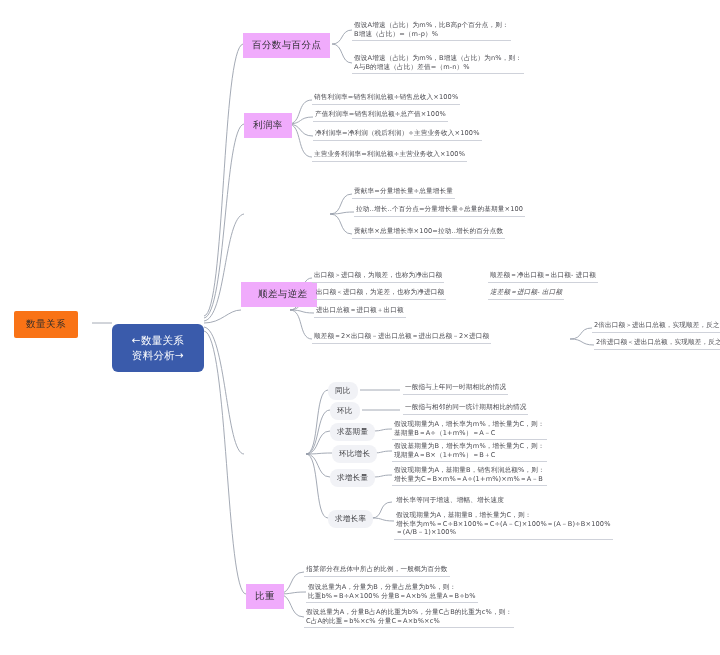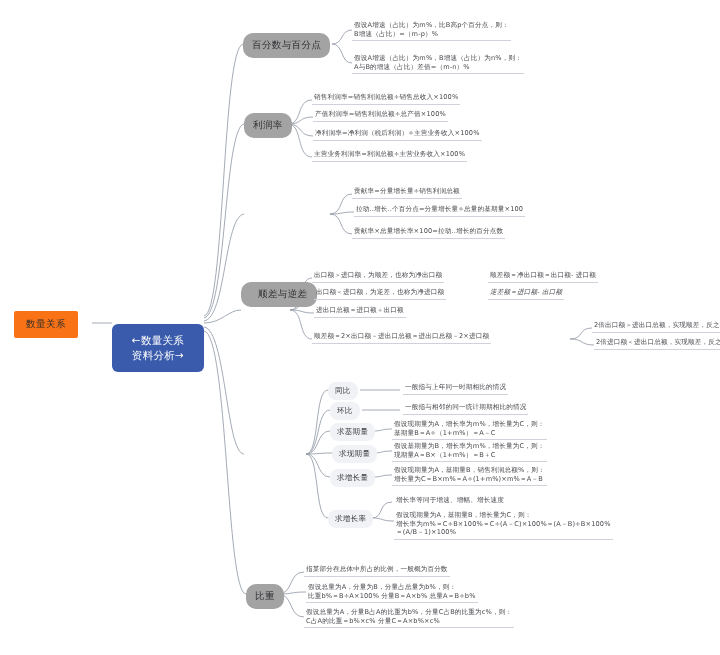--- a/index.html
+++ b/index.html
@@ -38,25 +38,25 @@
     padding:9px 12px;
     border-radius:6px;
     text-align:center;
     letter-spacing:.3px;
     margin-top:24px;
   }
   .central span{display:block;}
 
   
   .topic{
-    background:#a3a3a3;
+    background:#f0abfc;
     color:#2f2f33;
     font-size:9.5px;
     padding:6px 9px;
-    border-radius:10px;
+    border-radius:0;
     letter-spacing:.4px;
   }
 
   
   .subchip{
     background:#f1f2f6;
     color:#3a3a3e;
     font-size:7.5px;
     padding:4px 7px;
     border-radius:8px;
@@ -158,21 +158,21 @@
     <span class="l">产值利润率=销售利润总额÷总产值×100%</span>
   </div>
   <div class="node leaf" style="left:313px;top:129px;">
     <span class="l">净利润率=净利润（税后利润）÷主营业务收入×100%</span>
   </div>
   <div class="node leaf" style="left:312px;top:150px;">
     <span class="l">主营业务利润率=利润总额÷主营业务收入×100%</span>
   </div>
 
   <div class="node leaf" style="left:352px;top:187px;">
-    <span class="l">贡献率=分量增长量÷销售利润总额</span>
+    <span class="l">贡献率=分量增长量÷总量增长量</span>
   </div>
   <div class="node leaf" style="left:354px;top:205px;">
     <span class="l">拉动..增长..个百分点=分量增长量÷总量的基期量×100</span>
   </div>
   <div class="node leaf" style="left:352px;top:227px;">
     <span class="l">贡献率×总量增长率×100=拉动..增长的百分点数</span>
   </div>
 
   <div class="node topic" style="left:241px;top:282px;padding-left:17px;">顺差与逆差</div>
   <div class="node leaf" style="left:312px;top:271px;">
@@ -210,21 +210,21 @@
   <div class="node leaf" style="left:403px;top:403px;">
     <span class="l">一般指与相邻的同一统计期期相比的情况</span>
   </div>
 
   <div class="node subchip" style="left:330px;top:423px;">求基期量</div>
   <div class="node leaf" style="left:392px;top:420px;">
     <span class="l">假设现期量为A，增长率为m%，增长量为C，则：</span>
     <span class="l">基期量B＝A÷（1+m%）＝A－C</span>
   </div>
 
-  <div class="node subchip" style="left:332px;top:445px;">求现期量</div>
+  <div class="node subchip" style="left:332px;top:445px;">环比增长</div>
   <div class="node leaf" style="left:392px;top:442px;">
     <span class="l">假设基期量为B，增长率为m%，增长量为C，则：</span>
     <span class="l">现期量A＝B×（1+m%）＝B＋C</span>
   </div>
 
   <div class="node subchip" style="left:330px;top:469px;">求增长量</div>
   <div class="node leaf" style="left:392px;top:466px;">
     <span class="l">假设现期量为A，基期量B，销售利润总额%，则：</span>
     <span class="l">增长量为C＝B×m%＝A÷(1+m%)×m%＝A－B</span>
   </div>

